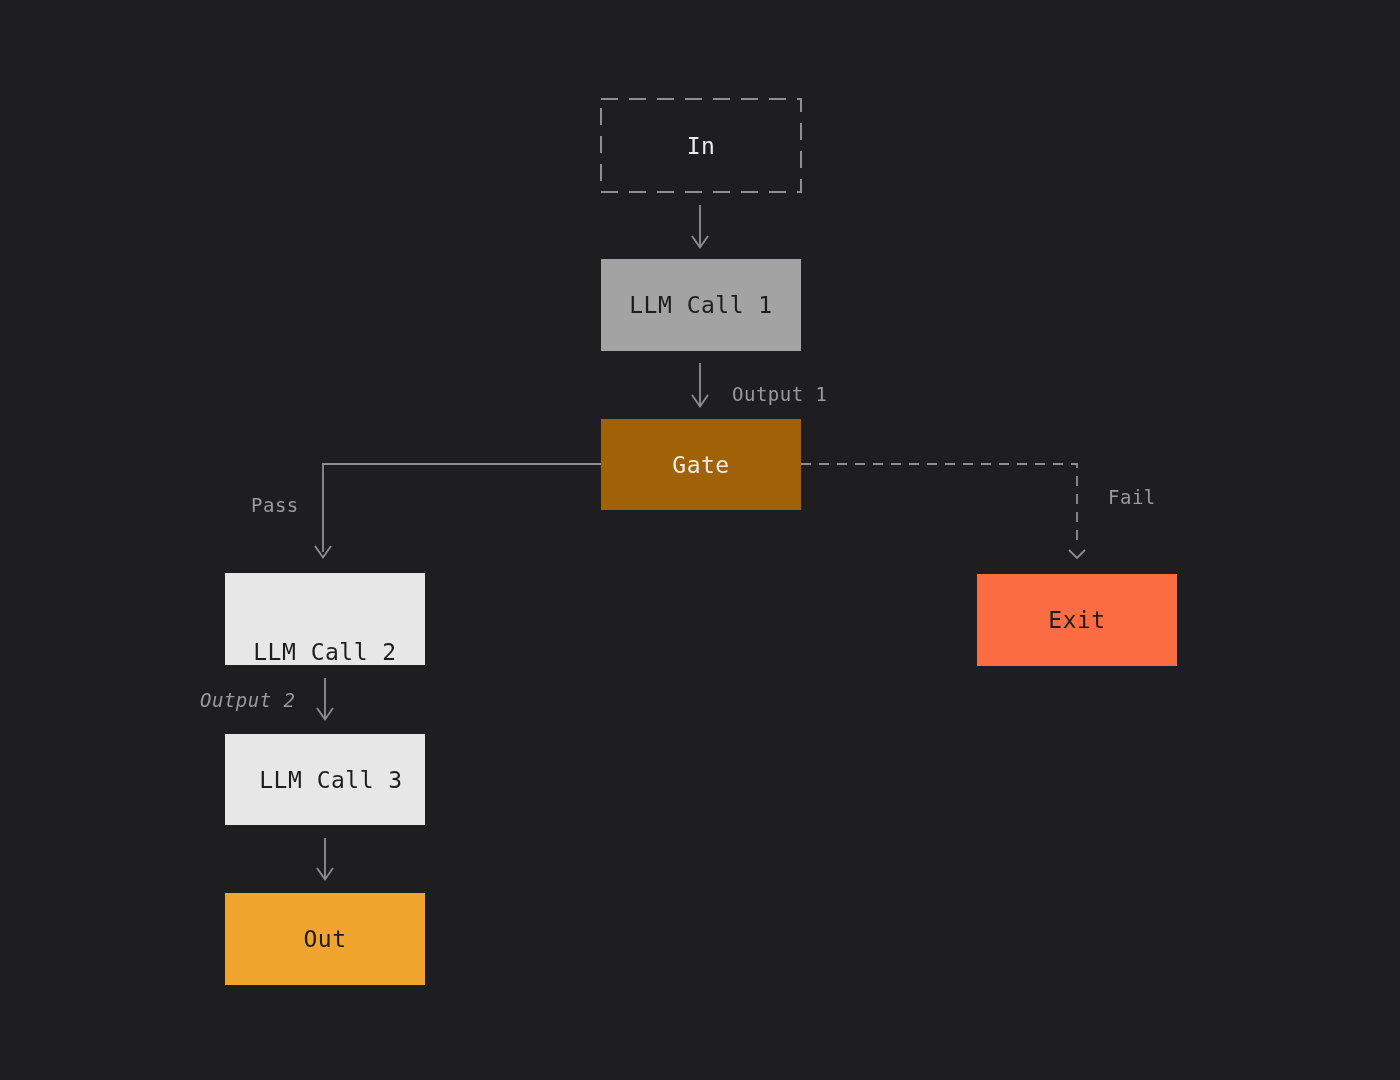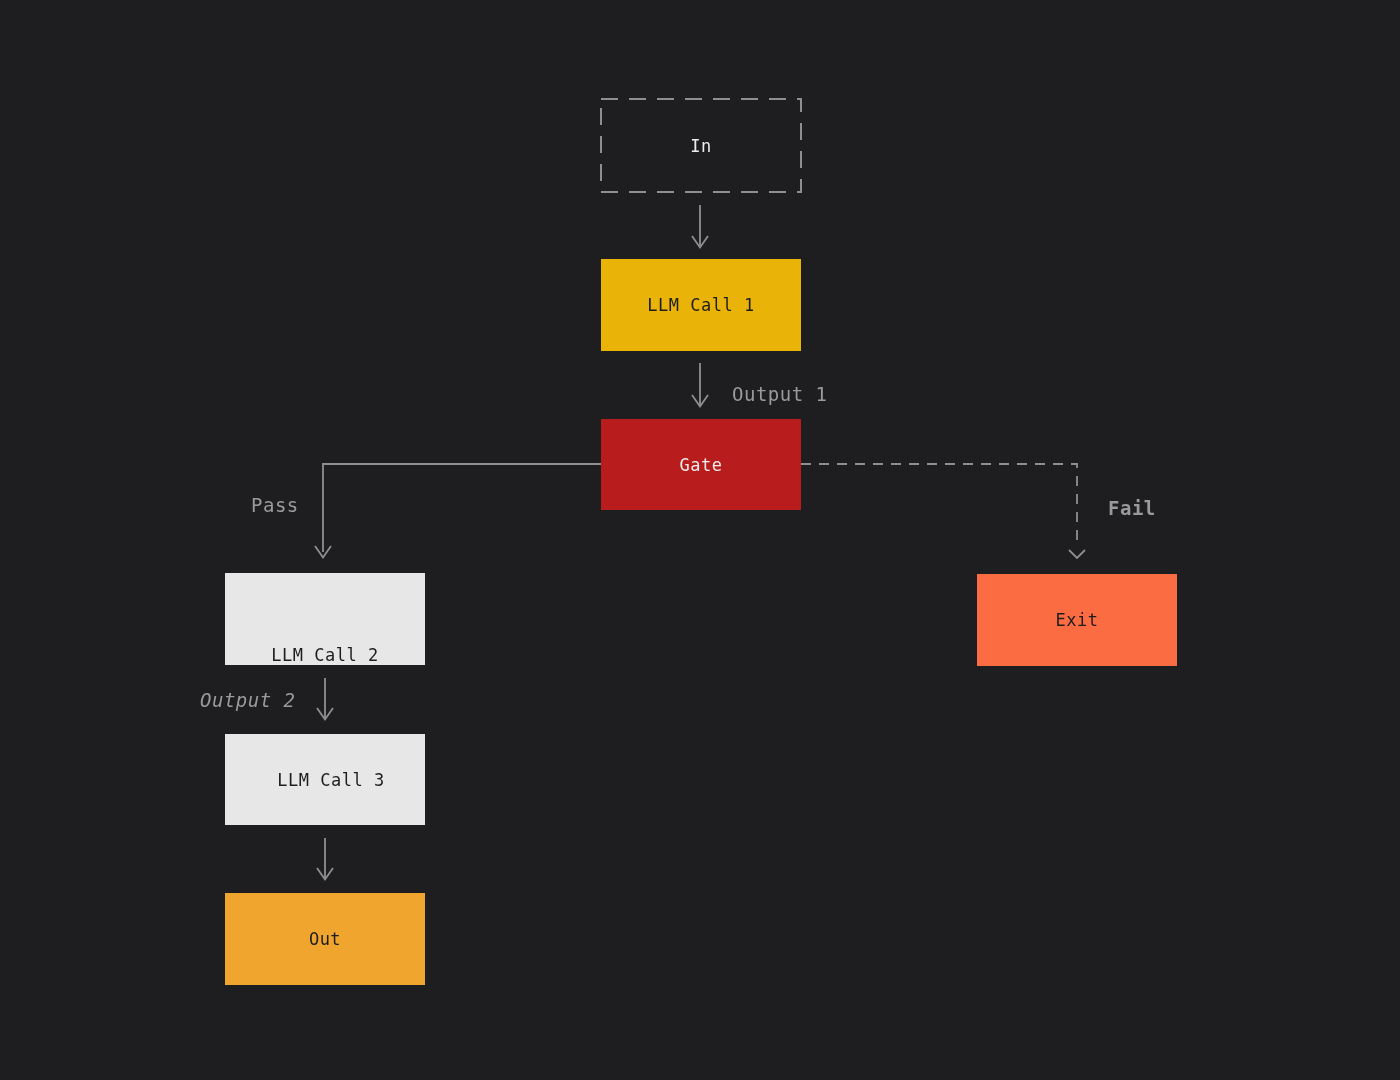--- a/index.html
+++ b/index.html
@@ -33,21 +33,21 @@
     fill: none;
     stroke: var(--line, #9a9a9a);
     stroke-width: 2;
     stroke-dasharray: 17 11;
   }
   .node {
     position: absolute;
     display: flex;
     align-items: center;
     justify-content: center;
-    font-size: 17px;
+    font-size: 23px;
     letter-spacing: 0.5px;
     box-sizing: border-box;
     cursor: default;
   }
   .node-in     { left: 601px; top:  99px; width: 200px; height: 93px; color: var(--text-light); background: transparent; }
   .node-llm1   { left: 601px; top: 259px; width: 200px; height: 92px; color: var(--text-dark); }
   .node-gate   { left: 601px; top: 419px; width: 200px; height: 91px; color: var(--text-light); }
   .node-llm2   { left: 225px; top: 573px; width: 200px; height: 92px; color: var(--text-dark); align-items: flex-end; }
   .node-llm3   { left: 225px; top: 734px; width: 200px; height: 91px; color: var(--text-dark); }
   .node-out    { left: 225px; top: 893px; width: 200px; height: 92px; color: var(--text-dark); }
@@ -55,21 +55,21 @@
   .edge-label {
     position: absolute;
     transform: translateY(-50%);
     font-size: 19px;
     color: var(--edge-label, #9a9a9a);
     letter-spacing: 0.5px;
     white-space: nowrap;
   }
   .label-output1 { left: 732px;  top: 386px; margin-top: 8px; }
   .label-pass    { left: 251px;  top: 505px; }
-  .label-fail    { left: 1108px; top: 508px; font-weight: bold; }
+  .label-fail    { left: 1108px; top: 497px; }
   .label-output2 { left: 200px;  top: 700px; font-style: italic; }
 </style>
 </head>
 <body>
 
 <div class="canvas">
 
   <svg class="wires" viewBox="0 0 1400 1080">
 
     <rect class="dashed-rect" x="601" y="99" width="200" height="93"></rect>
@@ -90,25 +90,25 @@
     <path d="M317 708 L325 719.5 L333 708"></path>
 
     <line x1="325" y1="838" x2="325" y2="878"></line>
     <path d="M317 868 L325 879.5 L333 868"></path>
   </svg>
 
   <div class="node node-in">
     <span>In</span>
   </div>
 
-  <div class="node node-llm1" style="background: #eab308;">
+  <div class="node node-llm1" style="background: #a3a3a3;">
     <span>LLM Call 1</span>
   </div>
 
-  <div class="node node-gate" style="background: #b91c1c;">
+  <div class="node node-gate" style="background: #a16207;">
     <span>Gate</span>
   </div>
 
   <div class="node node-llm2" style="background: rgb(231, 231, 231);">
     <span>LLM Call 2</span>
   </div>
 
   <div class="node node-llm3" style="background: rgb(231, 231, 231); padding-left: 12px;">
     <span>LLM Call 3</span>
   </div>

